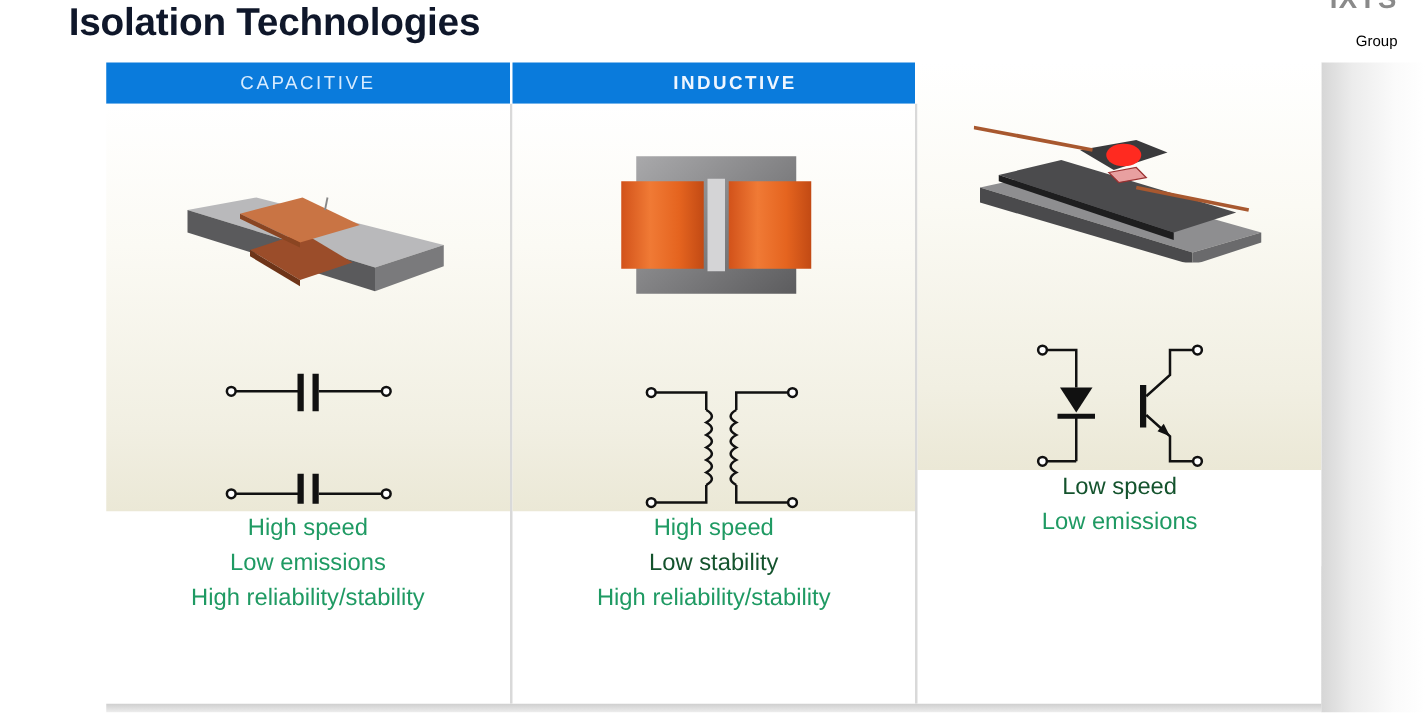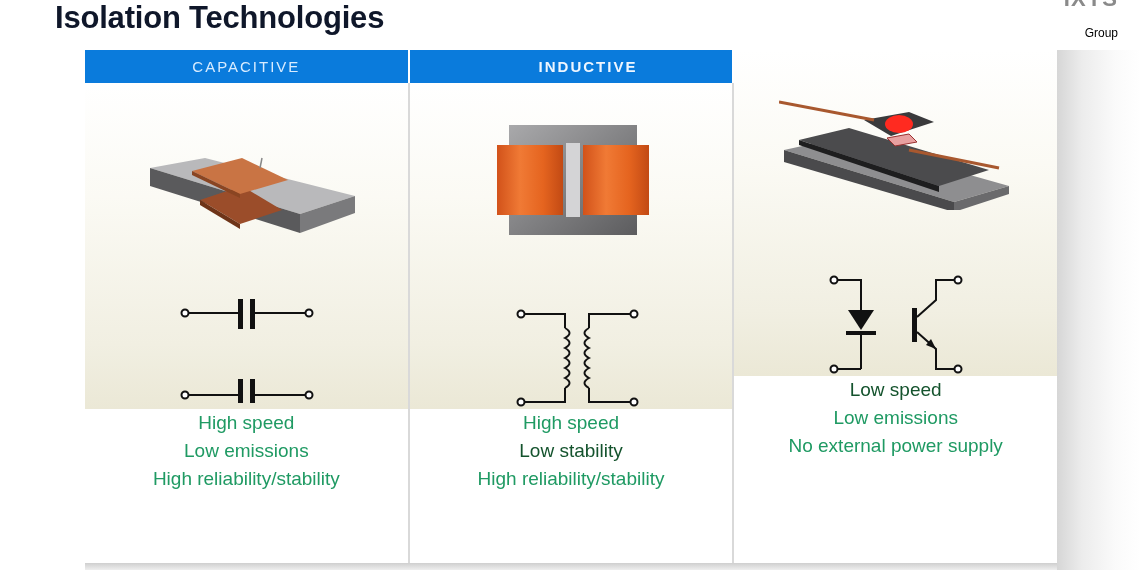--- a/index.html
+++ b/index.html
@@ -185,17 +185,16 @@
         </g>
         <polygon points="22,38 48,38 35,58" fill="#111"></polygon>
         <rect x="20" y="59" width="30" height="4" fill="#111"></rect>
         <rect x="86" y="36" width="5" height="34" fill="#111"></rect>
         <polygon points="110,77 100,73 105,67" fill="#111"></polygon>
       </svg>
     </div>
     <div class="props">
       <div class="neg">Low speed</div>
       <div class="pos">Low emissions</div>
-      <div class="pos">No external power supply</div>
     </div>
   </div>
 
 </div>
 
 </body></html>

